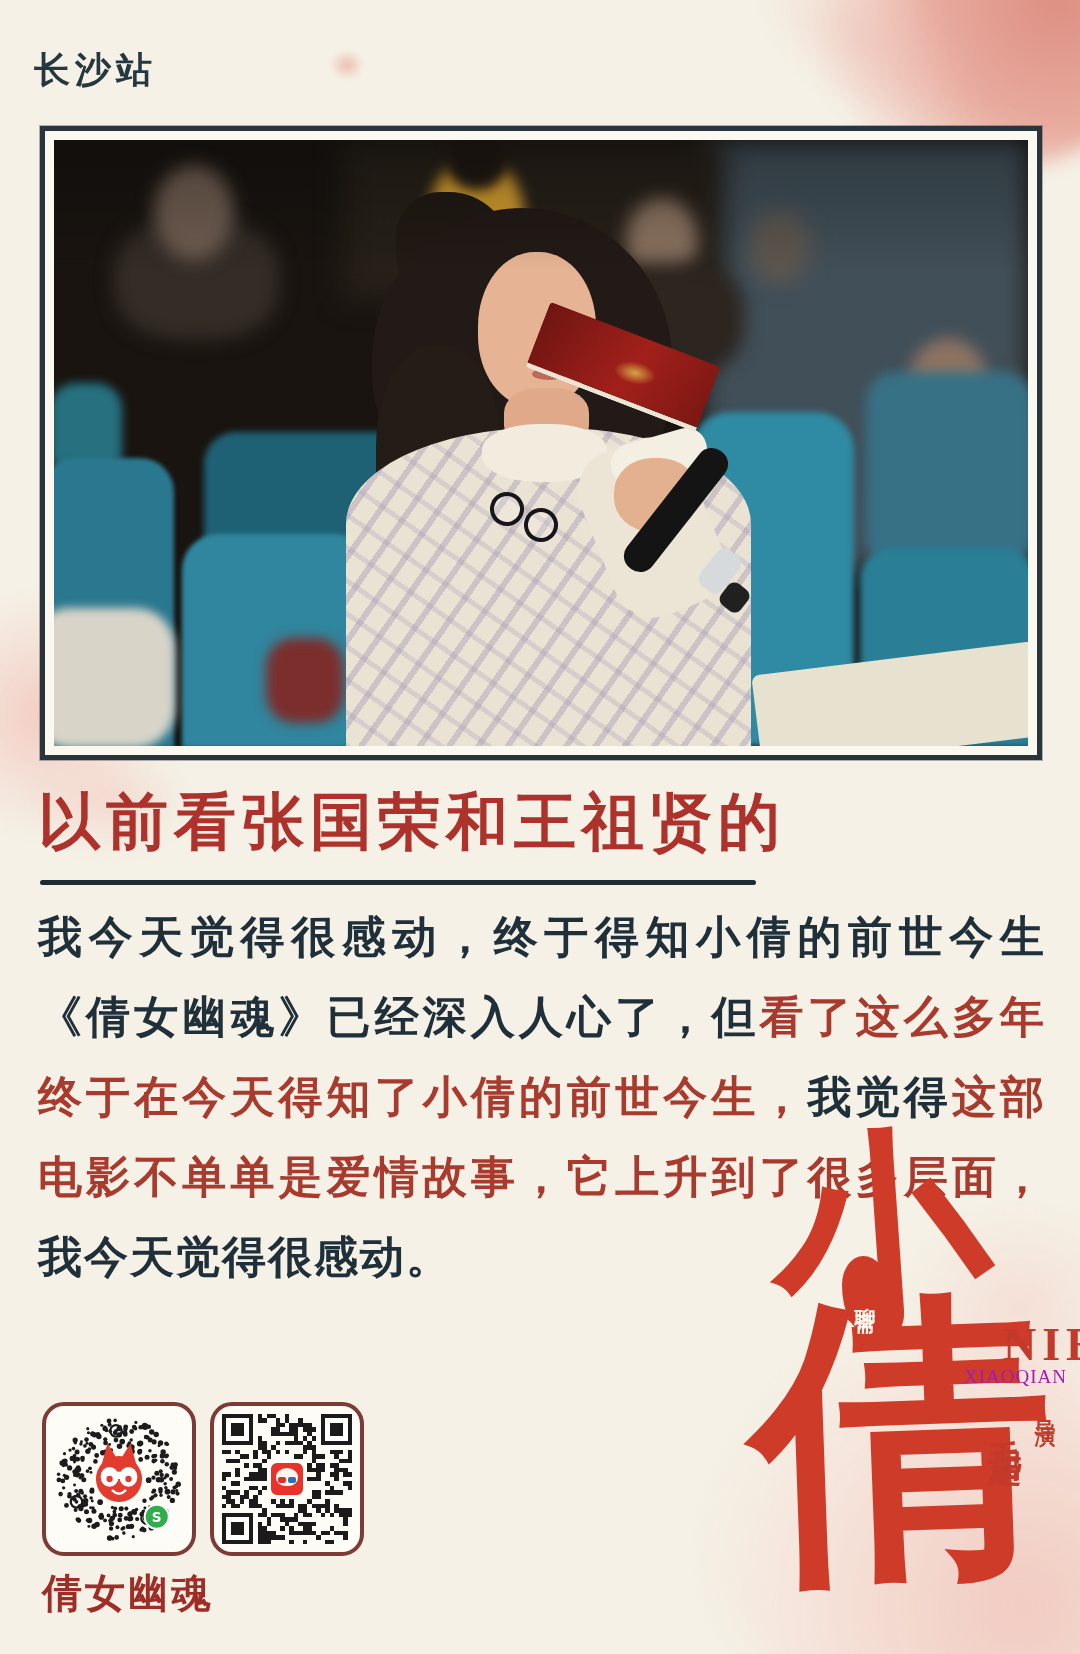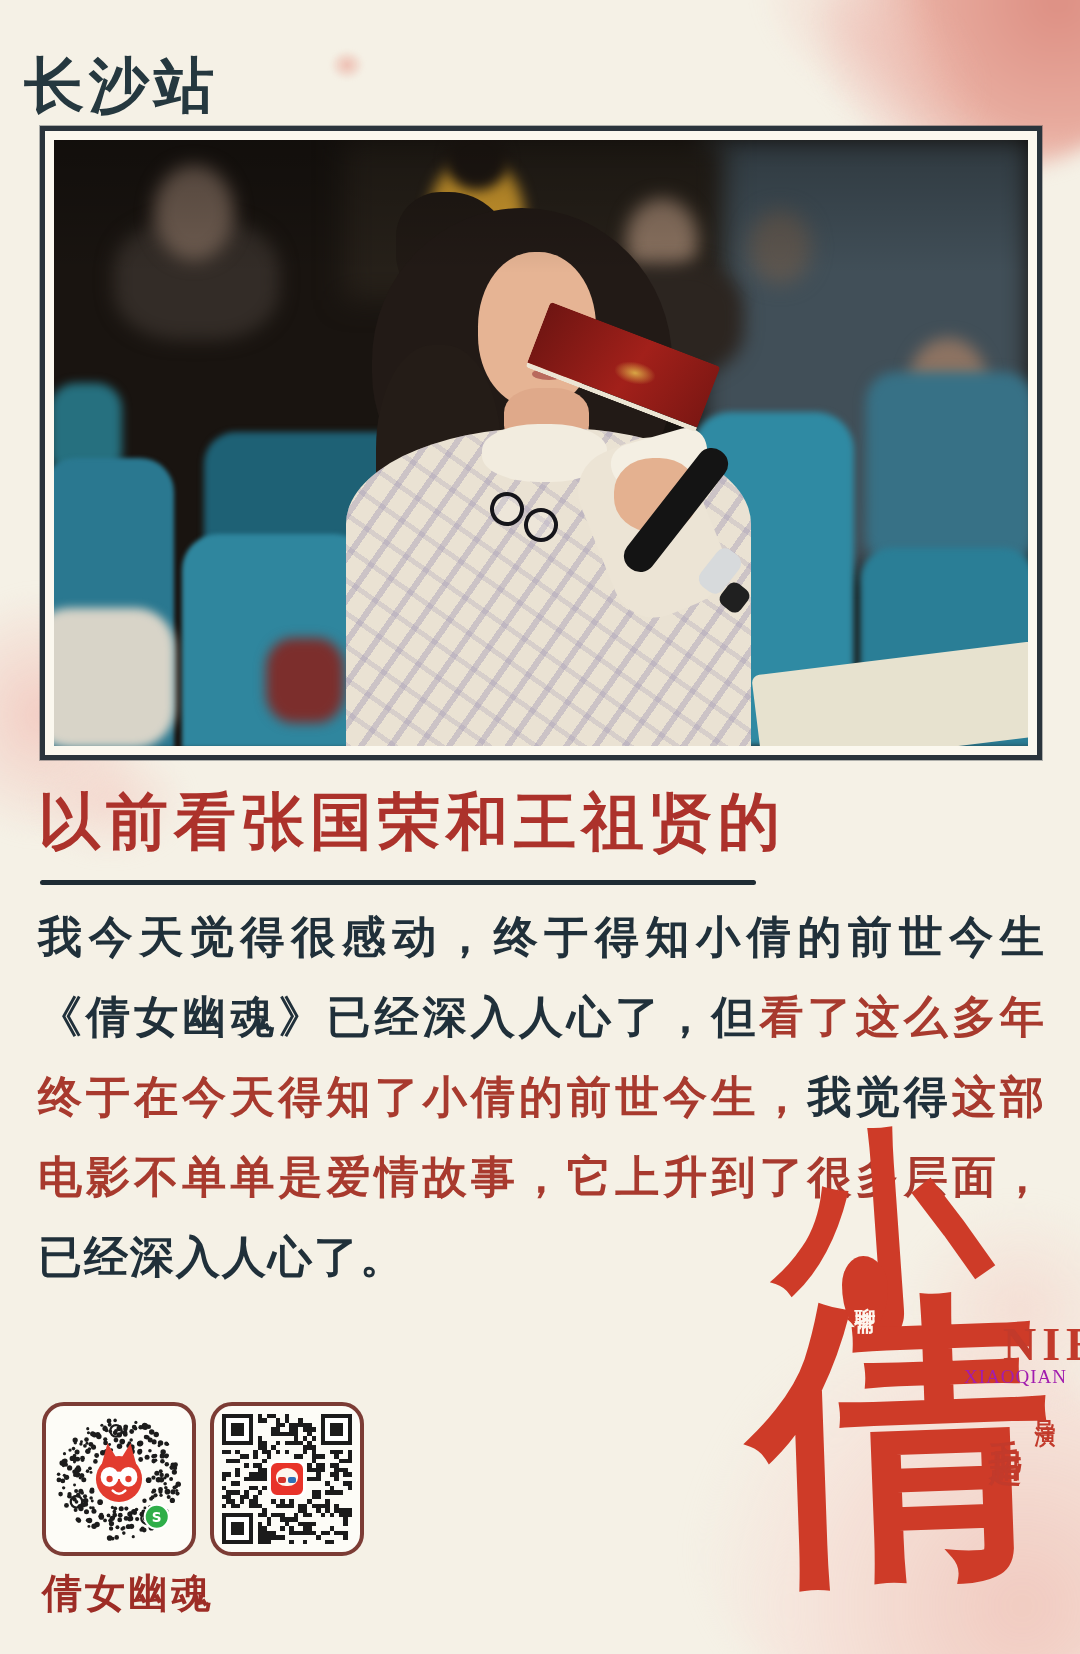--- a/index.html
+++ b/index.html
@@ -19,21 +19,21 @@
   #wash-left { left:-70px; top:590px; width:220px; height:250px; border-radius:50%;
     background:radial-gradient(closest-side, rgba(242,199,190,.85), rgba(245,241,230,0)); filter:blur(8px); }
   #wash-left2 { left:30px; top:740px; width:160px; height:120px; border-radius:50%;
     background:radial-gradient(closest-side, rgba(244,208,199,.7), rgba(245,241,230,0)); filter:blur(8px); }
   #wash-br { left:700px; top:1340px; width:460px; height:380px; border-radius:50%;
     background:radial-gradient(circle at 70% 70%, rgba(240,198,188,.9), rgba(246,222,214,.6) 55%, rgba(245,241,230,0) 80%); filter:blur(14px); }
   #wash-br2 { left:900px; top:1200px; width:240px; height:220px; border-radius:50%;
     background:radial-gradient(closest-side, rgba(244,210,201,.6), rgba(245,241,230,0)); filter:blur(10px); }
 
   
-  #station { left:24px; top:46px; font-size:60px; font-weight:700; color:#25383f; letter-spacing:5px;font-family:Liberation Serif, serif; }
+  #station { left:34px; top:46px; font-size:36px; font-weight:700; color:#25383f; letter-spacing:5px;font-family:Liberation Serif, serif; }
 
   
   #photo-frame { left:40px; top:126px; width:1002px; height:634px; background:#fbf8ef;
     border:5px solid #2a343c; padding:9px; box-shadow:0 0 0 1px rgba(42,52,60,.35); }
   #photo { position:relative; width:974px; height:606px; background:#191410; overflow:hidden; }
   .ps { position:absolute; }
 
   
   #headline { left:38px; top:780px; font-size:62px; font-weight:700; color:#ac322b; letter-spacing:6px; white-space:nowrap; }
   #headline-underline { left:40px; top:880px; width:716px; height:5px; background:#1e2c34; border-radius:3px; }
@@ -137,21 +137,21 @@
 
       <div class="ps" style="left:702px;top:518px;width:285px;height:95px;background:#e7e2cf;border-radius:8px;transform:rotate(-7deg);"></div>
 
       <div class="ps" style="left:0;top:0;width:974px;height:606px;background:linear-gradient(180deg, rgba(0,0,0,.28) 0%, rgba(0,0,0,0) 22%);"></div>
     </div>
   </div>
 
   <div class="abs" id="headline">以前看张国荣和王祖贤的</div>
   <div class="abs" id="headline-underline"></div>
 
-  <div class="abs" id="quote"><span class="seg-dark">我今天觉得很感动，终于得知小倩的前世今生《倩女幽魂》已经深入人心了，但</span><span class="seg-red">看了这么多年终于在今天得知了小倩的前世今生，</span><span class="seg-dark">我觉得</span><span class="seg-red">这部电影不单单是爱情故事，它上升到了很多层面，</span><span class="seg-dark">已经深入人心了。</span></div>
+  <div class="abs" id="quote"><span class="seg-dark">我今天觉得很感动，终于得知小倩的前世今生《倩女幽魂》已经深入人心了，但</span><span class="seg-red">看了这么多年终于在今天得知了小倩的前世今生，</span><span class="seg-dark">我觉得</span><span class="seg-red">这部电影不单单是爱情故事，它上升到了很多层面，</span><span class="seg-dark">我今天觉得很感动。</span></div>
 
   <div class="qr-box" id="qr-left">
     <div class="qr-inner">
       <svg id="qr-left-svg" width="130" height="130" viewBox="0 0 124 124">
           <circle cx="50.2" cy="36.2" r="2.7" fill="#1c1c1c"></circle>
           <circle cx="89.2" cy="22.3" r="2.1" fill="#1c1c1c"></circle>
           <circle cx="71.2" cy="107.6" r="2.1" fill="#1c1c1c"></circle>
           <circle cx="36.3" cy="72.3" r="2.2" fill="#1c1c1c"></circle>
           <circle cx="98.1" cy="56.6" r="2.4" fill="#1c1c1c"></circle>
           <circle cx="103.4" cy="45.1" r="2.2" fill="#1c1c1c"></circle>

